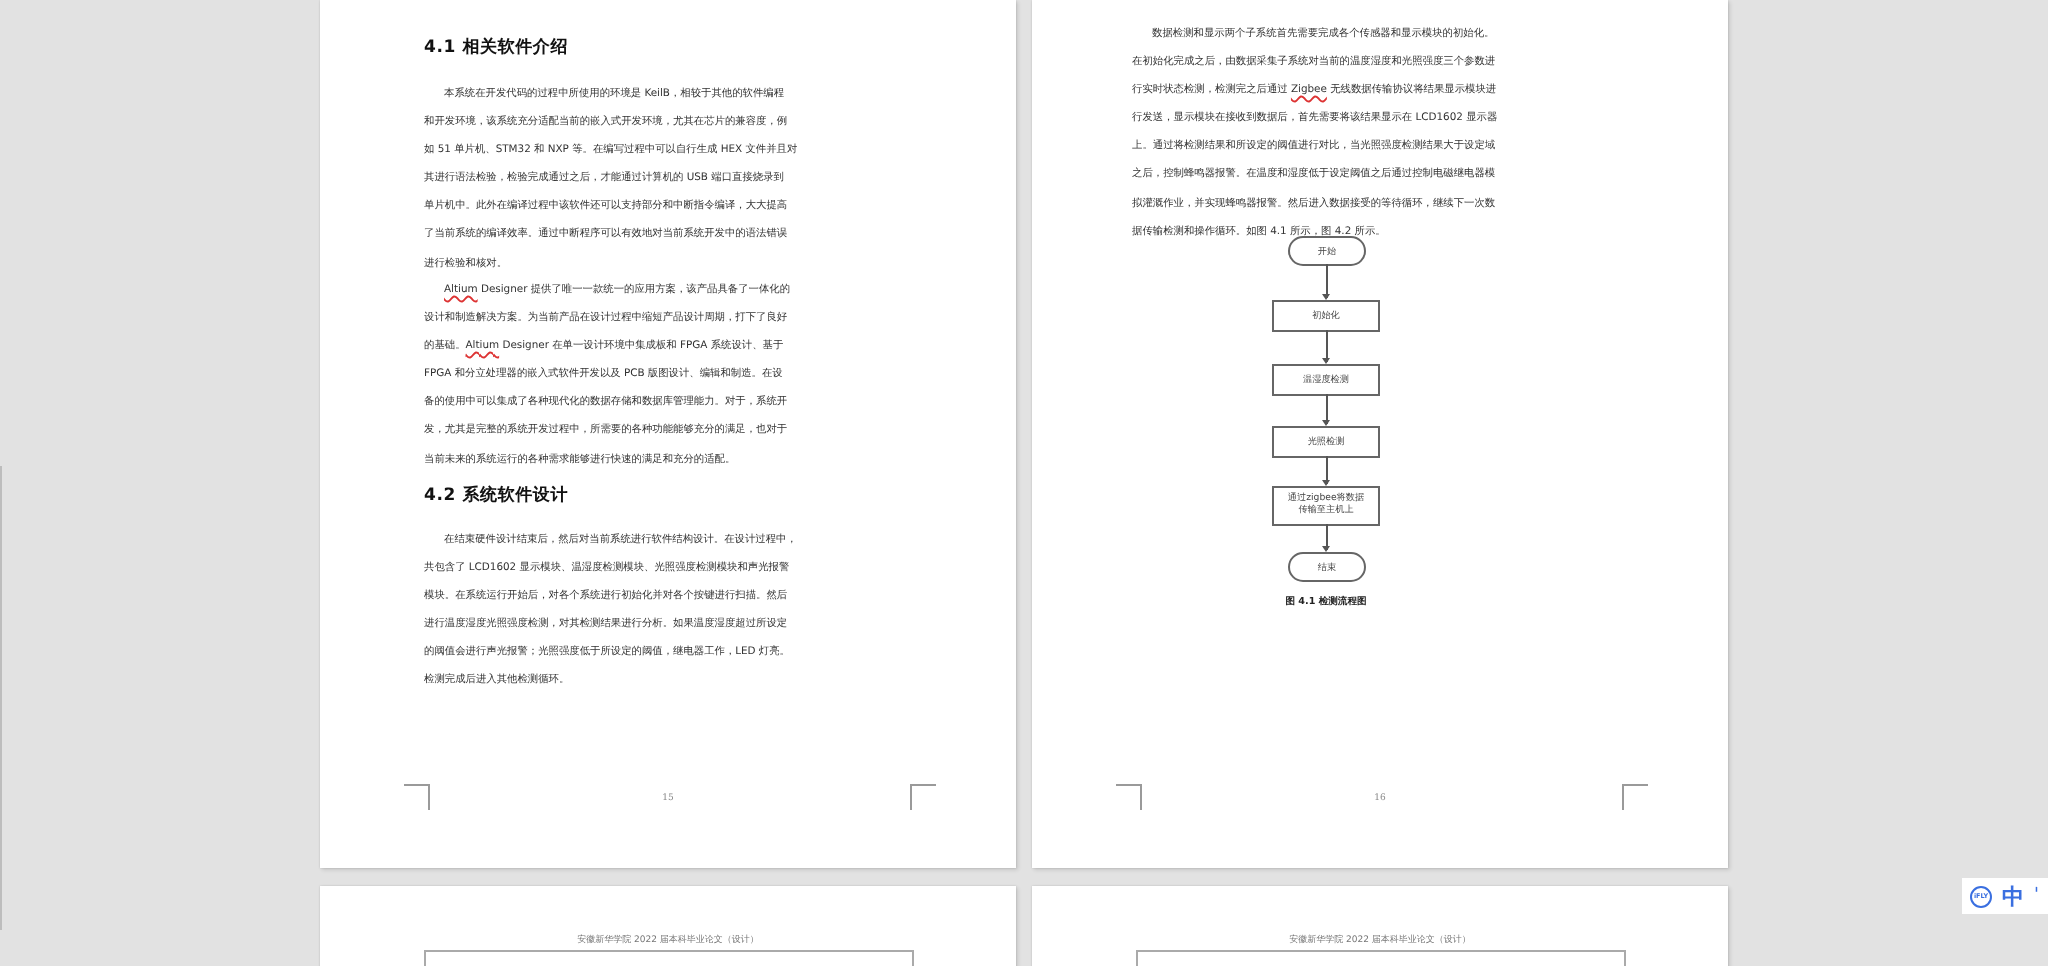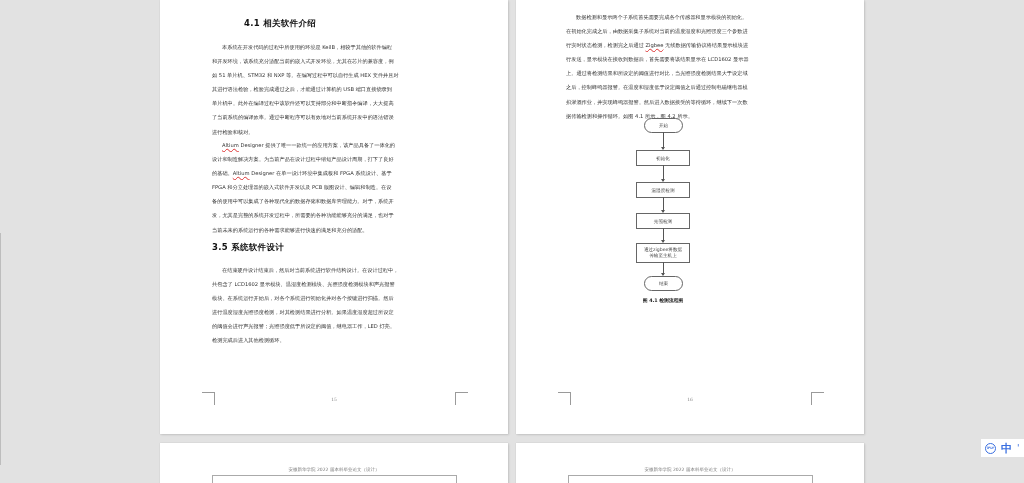--- a/index.html
+++ b/index.html
@@ -72,21 +72,21 @@
   }
   .ime-mode { font-size:11px; color:#3a6fe0; font-weight:bold; font-family:"DejaVu Sans", "Liberation Sans", sans-serif; }
   .ime-more { font-size:9px; color:#3a6fe0; font-family:"DejaVu Sans", "Liberation Sans", sans-serif; }
 </style>
 </head>
 <body>
 
 <div class="left-edge-line"></div>
 
 <div class="page" id="page13">
-  <div class="h2" style="top:18px;margin-left:32px;">4.1  相关软件介绍</div>
+  <div class="h2" style="top:18px;">4.1  相关软件介绍</div>
 
   <div class="para" style="top:40px;">
     <span class="ln indent">本系统在开发代码的过程中所使用的环境是 KeilB，相较于其他的软件编程</span>
     <span class="ln">和开发环境，该系统充分适配当前的嵌入式开发环境，尤其在芯片的兼容度，例</span>
     <span class="ln">如 51 单片机、STM32 和 NXP 等。在编写过程中可以自行生成 HEX 文件并且对</span>
     <span class="ln">其进行语法检验，检验完成通过之后，才能通过计算机的 USB 端口直接烧录到</span>
     <span class="ln">单片机中。此外在编译过程中该软件还可以支持部分和中断指令编译，大大提高</span>
     <span class="ln">了当前系统的编译效率。通过中断程序可以有效地对当前系统开发中的语法错误</span>
     <span class="ln">进行检验和核对。</span>
   </div>
@@ -94,21 +94,21 @@
   <div class="para" style="top:138px;">
     <span class="ln indent"><span class="wavy">Altium</span> Designer 提供了唯一一款统一的应用方案，该产品具备了一体化的</span>
     <span class="ln">设计和制造解决方案。为当前产品在设计过程中缩短产品设计周期，打下了良好</span>
     <span class="ln">的基础。<span class="wavy">Altium</span> Designer 在单一设计环境中集成板和 FPGA 系统设计、基于</span>
     <span class="ln">FPGA 和分立处理器的嵌入式软件开发以及 PCB 版图设计、编辑和制造。在设</span>
     <span class="ln">备的使用中可以集成了各种现代化的数据存储和数据库管理能力。对于，系统开</span>
     <span class="ln">发，尤其是完整的系统开发过程中，所需要的各种功能能够充分的满足，也对于</span>
     <span class="ln">当前未来的系统运行的各种需求能够进行快速的满足和充分的适配。</span>
   </div>
 
-  <div class="h2" style="top:242px;">3.5  系统软件设计</div>
+  <div class="h2" style="top:242px;">4.2  系统软件设计</div>
 
   <div class="para" style="top:263px;">
     <span class="ln indent">在结束硬件设计结束后，然后对当前系统进行软件结构设计。在设计过程中，</span>
     <span class="ln">共包含了 LCD1602 显示模块、温湿度检测模块、光照强度检测模块和声光报警</span>
     <span class="ln">模块。在系统运行开始后，对各个系统进行初始化并对各个按键进行扫描。然后</span>
     <span class="ln">进行温度湿度光照强度检测，对其检测结果进行分析。如果温度湿度超过所设定</span>
     <span class="ln">的阈值会进行声光报警；光照强度低于所设定的阈值，继电器工作，LED 灯亮。</span>
     <span class="ln">检测完成后进入其他检测循环。</span>
   </div>
 

